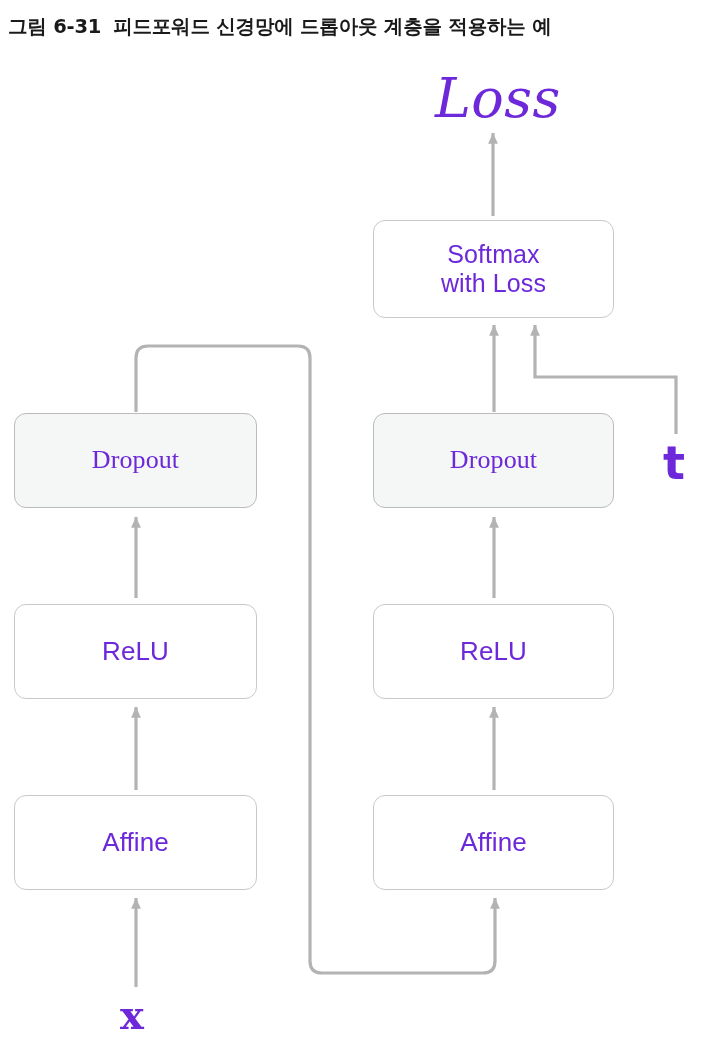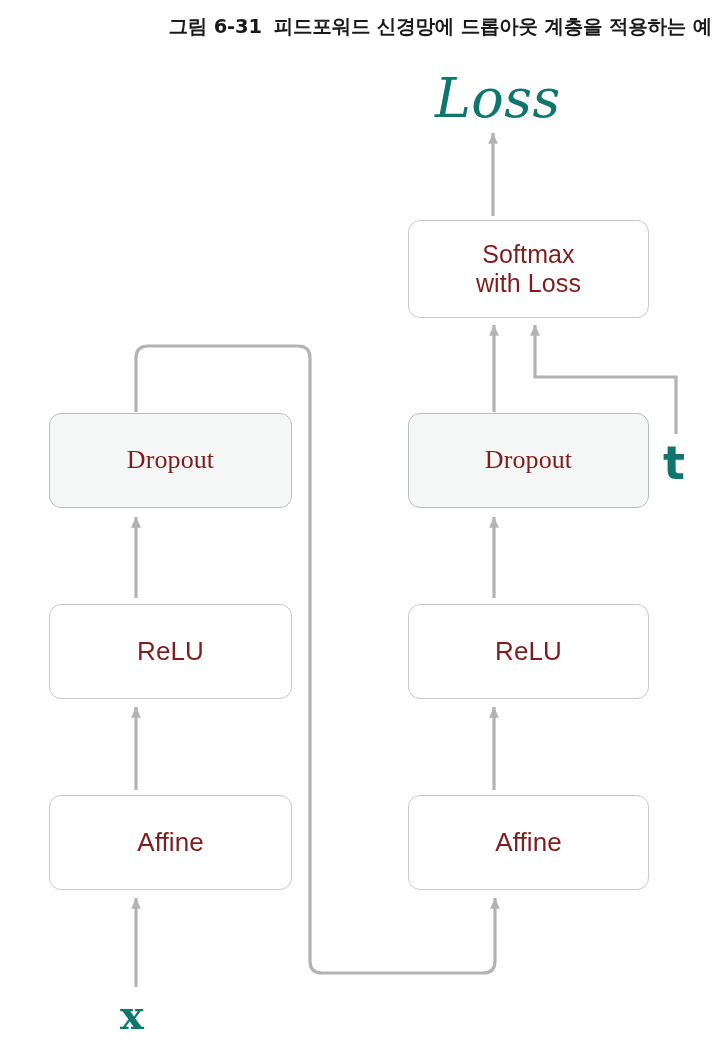--- a/index.html
+++ b/index.html
@@ -23,21 +23,20 @@
     top: 10px;
     width: 704px;
     height: 34px;
     white-space: nowrap;
     color: #1a1a1a;
     font-family: "DejaVu Sans", "Liberation Sans", sans-serif;
     font-weight: bold;
     font-size: 19.5px;
     line-height: 34px;
     letter-spacing: -0.2px;
-    text-align: right;
   }
   #caption .cap-num { margin-right: 12px; }
 
   
   #wires {
     position: absolute;
     left: 0;
     top: 0;
     width: 720px;
     height: 1044px;
@@ -46,42 +45,41 @@
 
   
   .node {
     position: absolute;
     box-sizing: border-box;
     border-radius: 12px;
     display: flex;
     align-items: center;
     justify-content: center;
     text-align: center;
-    color: #7f1d1d;
+    color: #6d28d9;
     font-family: "Liberation Sans", sans-serif;
     font-size: 26px;
     line-height: 1.18;
     letter-spacing: 0.1px;
     background: #ffffff;
     border: 1.6px solid #c9c9c9;
-    margin-left: 35px;
   }
   .node.shaded {
     background: #f4f7f5;
     border-color: #b9bcba;
     font-family: Liberation Serif, serif;
   }
   .node.tall {
     font-size: 25px;
   }
 
   
   .mlabel {
     position: absolute;
-    color: #0f766e;
+    color: #6d28d9;
     white-space: nowrap;
     line-height: 1;
   }
   #label-loss {
     font-family: "DejaVu Serif", "Liberation Serif", serif;
     font-style: italic;
     font-size: 54px;
     letter-spacing: 0.5px;
   }
   #label-x {

